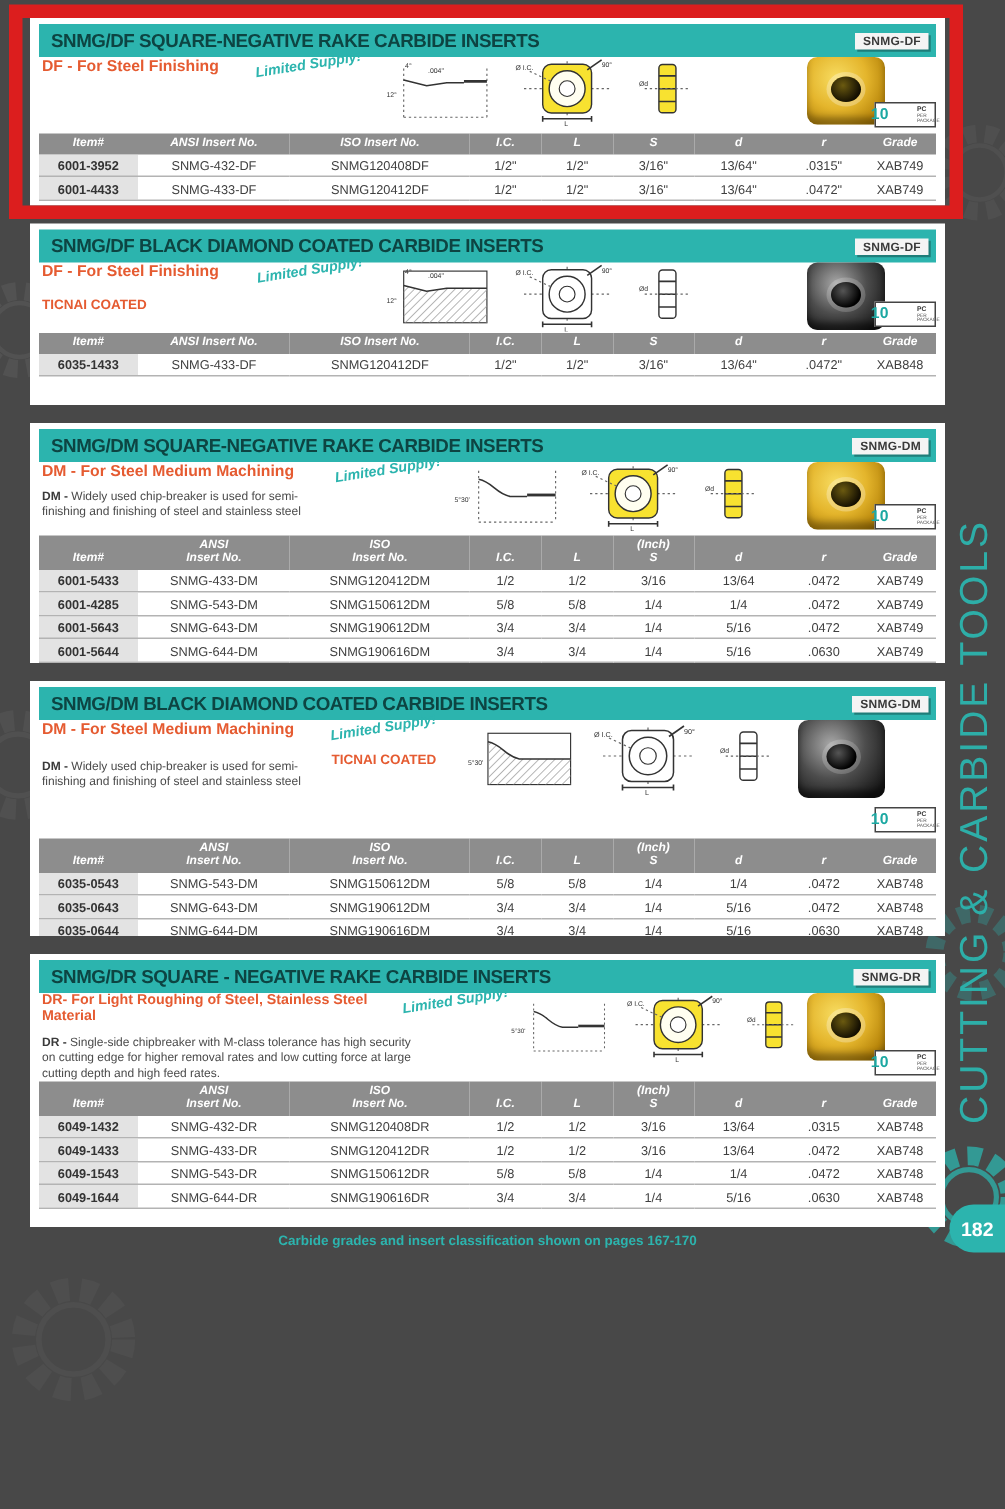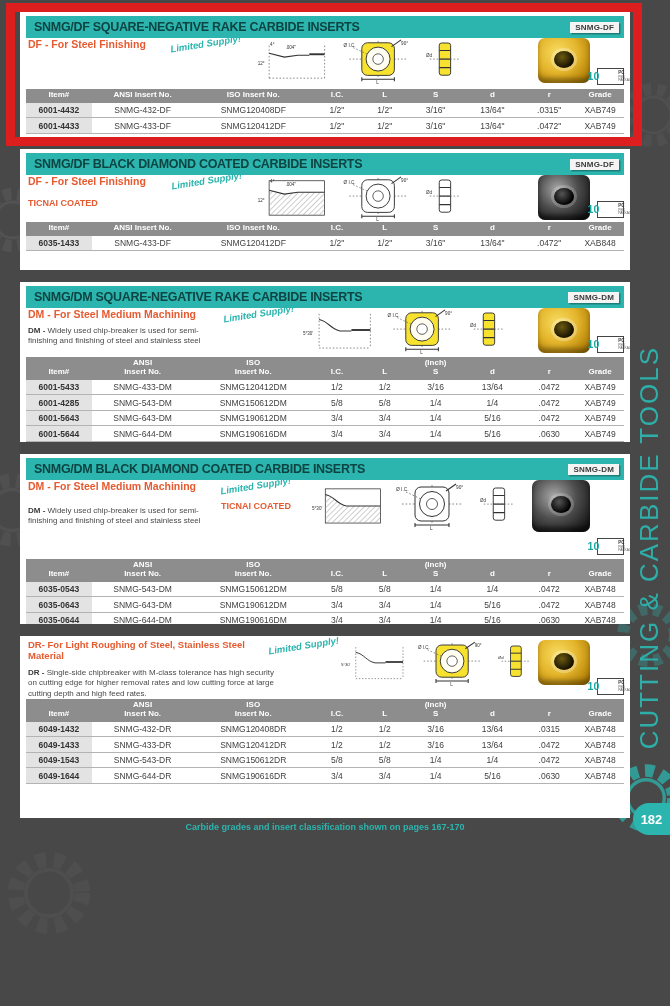--- a/index.html
+++ b/index.html
@@ -49,33 +49,33 @@
     position:absolute; left:50%; top:46%; width:20px; height:17px; margin:-8px 0 0 -10px;
     border-radius:50%; background:radial-gradient(circle at 40% 35%, #6b5a10, #151002 70%);
     box-shadow:0 0 0 3px rgba(255,255,255,0.28);
   }
   .photo.dark .hole { background:radial-gradient(circle at 40% 35%, #555, #000 70%); box-shadow:0 0 0 3px rgba(255,255,255,0.18); }
   .photo.stacked:after {
     content:""; position:absolute; left:3px; right:3px; bottom:-4px; height:9px;
     background:linear-gradient(#8a7a28, #5c5420); border-radius:3px; z-index:-1;
   }
   .pack {
-    position:absolute; right:0; bottom:1px; width:27px; height:17px;
+    position:absolute; right:0; bottom:1px; width:41px; height:17px;
     background:#fff; border:1px solid #444; display:flex; align-items:center;
     justify-content:center; gap:19px; box-sizing:border-box;
   }
   .pack-qty { color:#1ba8a2; font-weight:bold; font-size:10.5px; line-height:1; }
   .pack-side { display:flex; flex-direction:column; line-height:1; }
   .pack-unit { font-size:4.5px; font-weight:bold; color:#333; }
   .pack-note { font-size:3.2px; color:#555; }
   
   .tbl { width:100%; border-collapse:collapse; margin-top:3px; table-layout:fixed; }
   .tbl th {
     background:#8d8d8d; color:#fff; font-size:8px; font-weight:bold;
-    padding:2px 0 3px; vertical-align:bottom; line-height:1.1;
+    padding:2px 0 3px; vertical-align:bottom; line-height:1.1;font-style:italic;
   }
   .tbl th span { display:block; }
   .tbl td {
     font-size:8.5px; color:#3f3f3f; text-align:center; padding:2.5px 0 2px;
     border-bottom:1px solid #b3b3b3; overflow:hidden; white-space:nowrap;
   }
   .tbl td.c-item { background:#e3e3e3; font-weight:bold; color:#333; }
   
   .hl-box {
     position:absolute; left:6px; top:3px; width:636px; height:143px;
@@ -211,21 +211,21 @@
         <th>L</th>
         <th>S</th>
         <th>d</th>
         <th>r</th>
         <th>Grade</th>
       </tr>
         </thead>
       <tbody>
 
       <tr>
-          <td class="c-item">6001-4432</td>
+          <td class="c-item">6001-3952</td>
             <td>SNMG-432-DF</td>
             <td>SNMG120408DF</td>
             <td>1/2"</td>
             <td>1/2"</td>
             <td>3/16"</td>
             <td>13/64"</td>
             <td>.0315"</td>
             <td>XAB749</td>
         </tr>
           <tr>
@@ -583,20 +583,24 @@
             <td>1/4</td>
             <td>5/16</td>
             <td>.0630</td>
             <td>XAB748</td>
         </tr>
         </tbody>
     </table>
   </section>
 
   <section class="card h5">
+    <div class="bar">
+      <span class="bar-title">SNMG/DR SQUARE - NEGATIVE RAKE CARBIDE INSERTS</span>
+      <span class="bar-badge">SNMG-DR</span>
+    </div>
     <div class="body" style="height:56px">
       <div class="intro" style="width:248px">
         <div class="subtitle" style="font-size:9.5px">DR- For Light Roughing of Steel, Stainless Steel Material</div>
         <div class="desc"><b>DR -</b> <span>Single-side chipbreaker with M-class tolerance has high security on cutting edge for higher removal rates and low cutting force at large cutting depth and high feed rates.</span></div>
       </div>
       <div class="limited-wrap" style="width:56px">
         <span class="limited">Limited Supply!</span>
       </div>
       <svg class="diag" width="70" height="44" viewBox="0 0 80 46">
         <path class="dline" d="M18 6 V42 M72 6 V42 M18 42 H72"></path>

